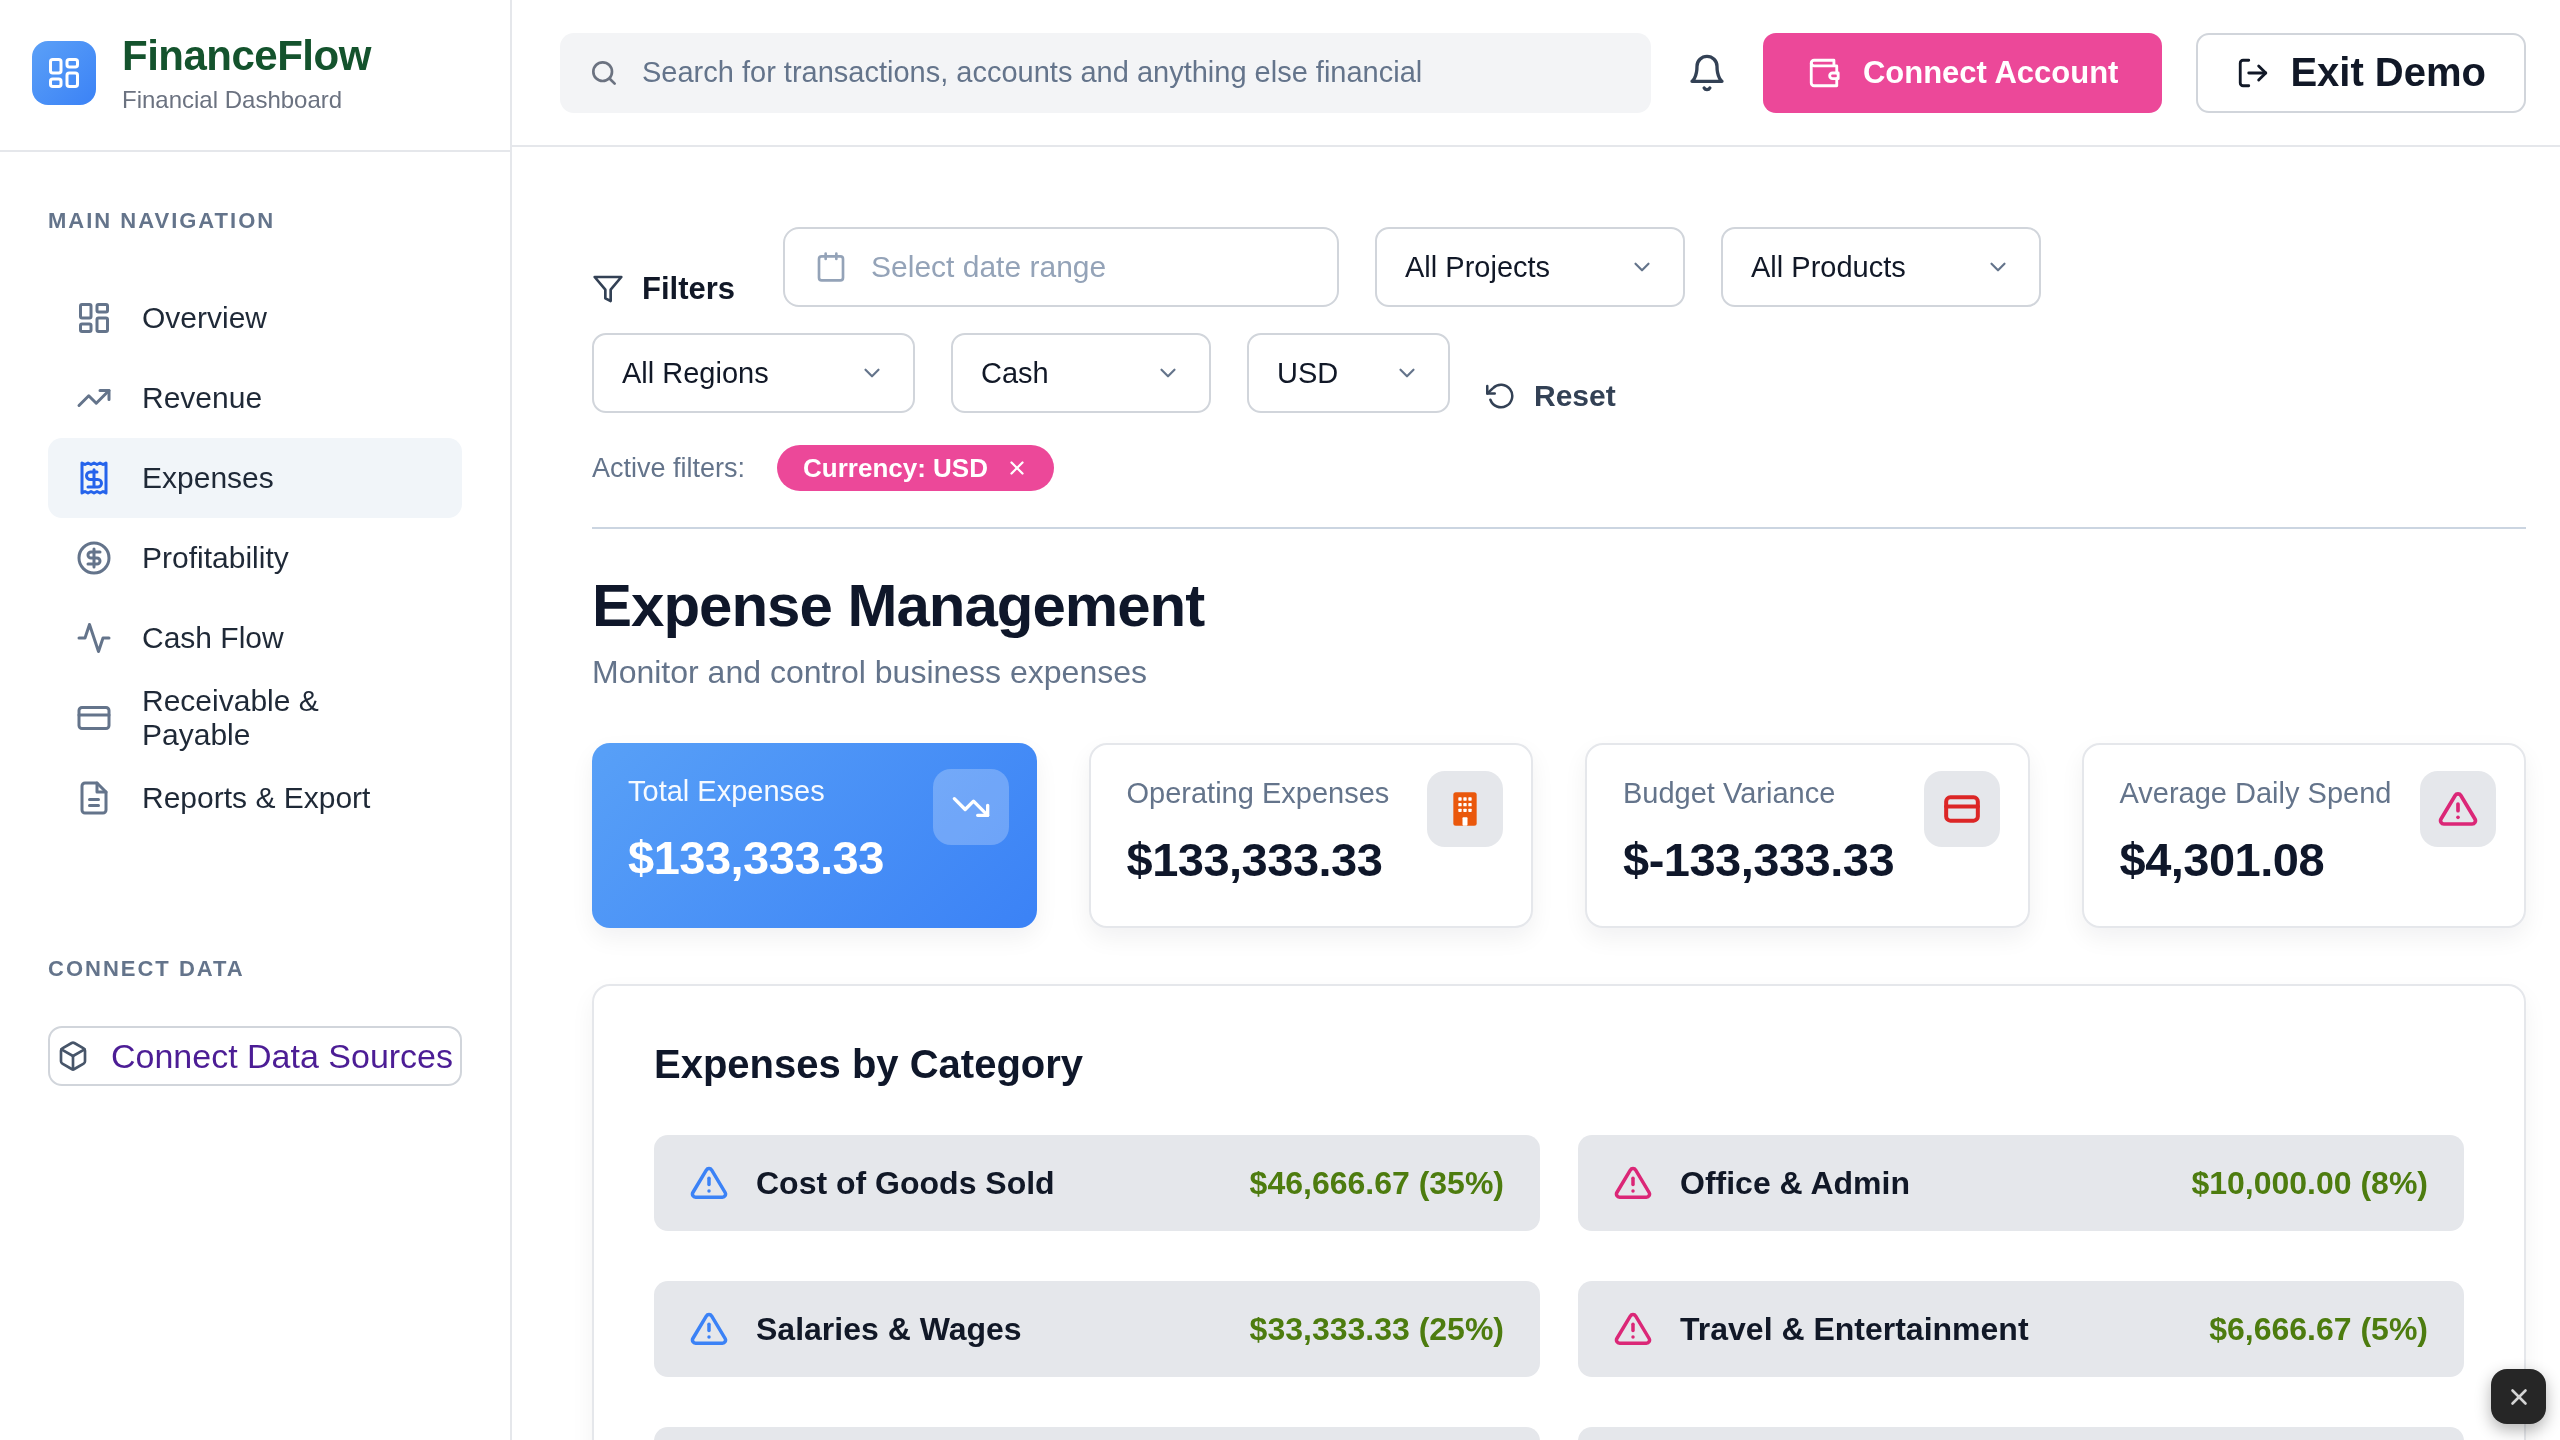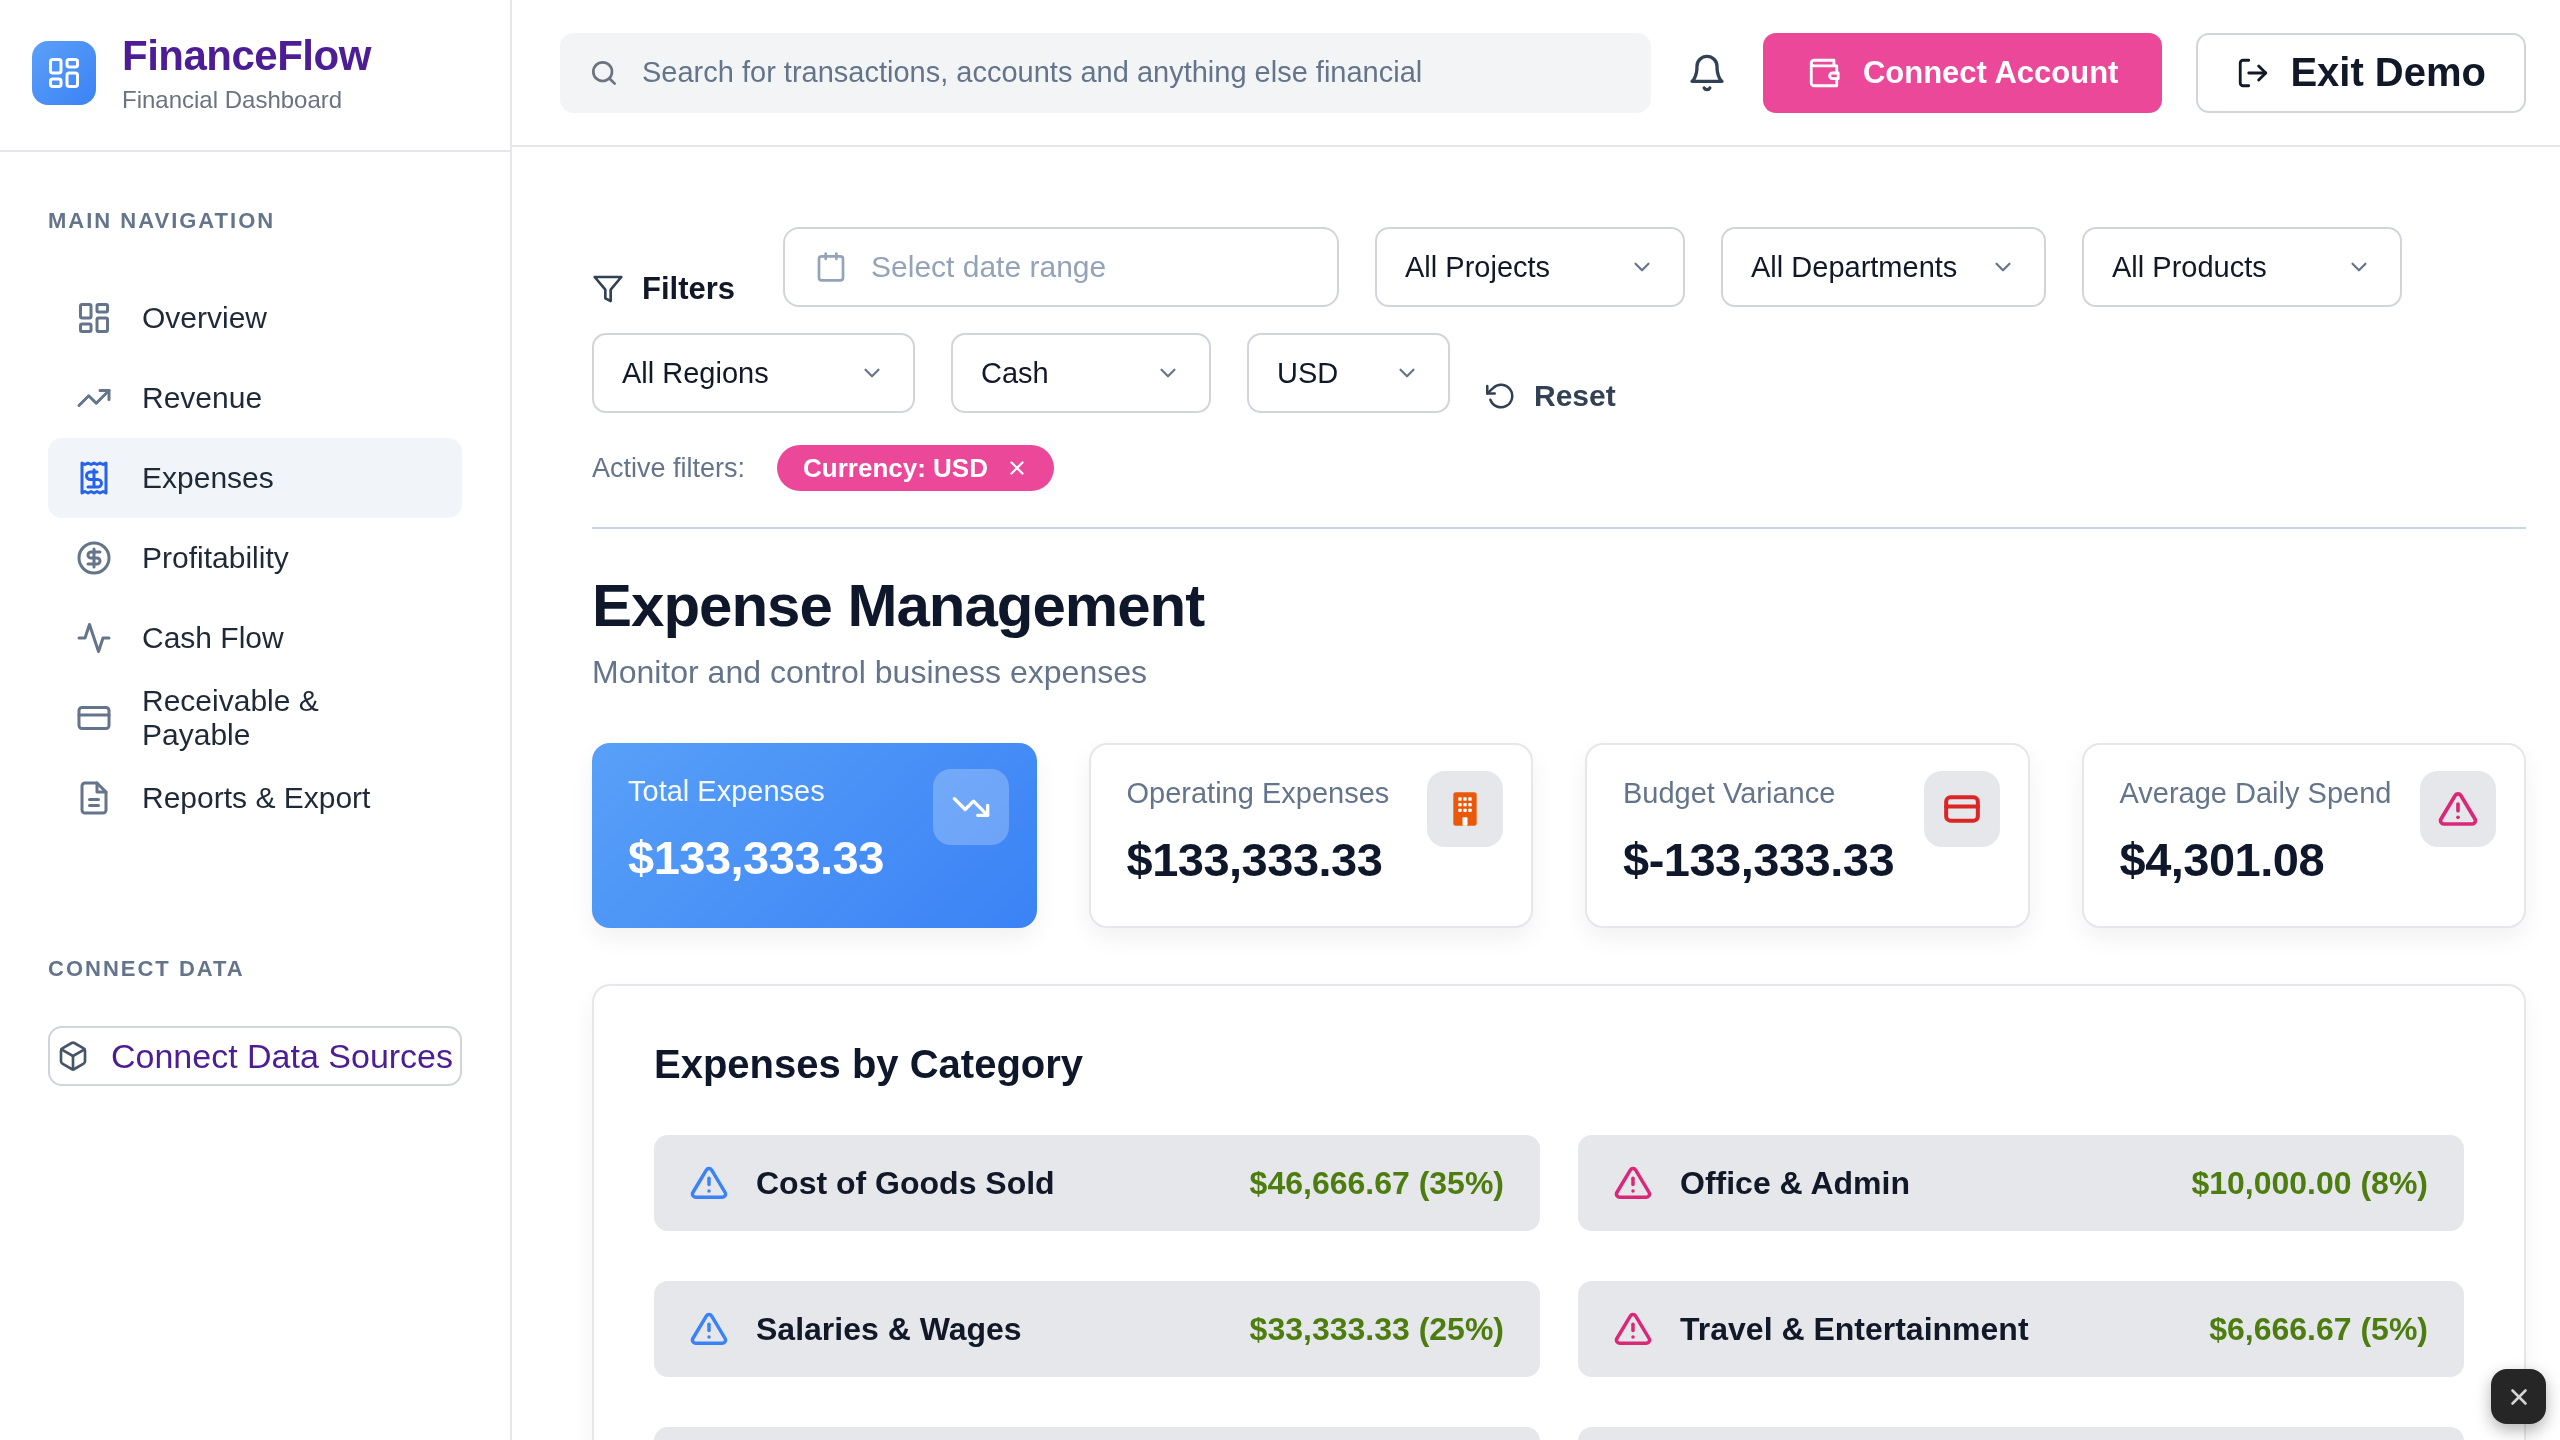--- a/index.html
+++ b/index.html
@@ -8,21 +8,21 @@
   .app { display:flex; width:2560px; height:1440px; }
 
   
   .sidebar { width:512px; min-width:512px; height:100%; background:#fff;
              border-right:2px solid #e5e7eb; display:flex; flex-direction:column; }
   .logo-row { display:flex; align-items:center; gap:26px; padding:32px 32px 36px 32px;
               border-bottom:2px solid #e5e7eb; }
   .logo-badge { width:64px; height:64px; border-radius:16px; flex:none;
                 background:linear-gradient(135deg,#5ba0f7 0%,#3b82f6 100%);
                 display:flex; align-items:center; justify-content:center; color:#fff; }
-  .brand-title { font-size:42px; font-weight:700; color:#4c1d95; letter-spacing:-0.5px; }
+  .brand-title { font-size:42px; font-weight:700; color:#14532d; letter-spacing:-0.5px; }
   .brand-sub { font-size:24px; color:#6b7280; margin-top:6px; }
 
   .nav-section { padding:56px 48px 0 48px; }
   .nav-label { font-size:22px; font-weight:700; letter-spacing:2px; color:#64748b; margin-bottom:44px; }
   .nav-item { display:flex; align-items:center; gap:30px; height:80px; padding:0 28px;
               border-radius:14px; font-size:30px; font-weight:500; color:#1f2937; cursor:pointer; }
   .nav-item .ic { width:36px; height:36px; color:#64748b; flex:none; display:flex; }
   .nav-item.active { background:#f1f5f9; }
   .nav-item.active .ic { color:#2563eb; }
   .connect-section { margin-top:118px; padding:0 48px; }
@@ -290,28 +290,20 @@
           <span>Select date range</span>
         </div>
         <div class="select w-projects">
           <span>All Projects</span>
           <span class="ic">
               <svg viewBox="0 0 24 24" fill="none" stroke="currentColor" stroke-width="2" stroke-linecap="round" stroke-linejoin="round">
                 <polyline points="6 9 12 15 18 9"></polyline>
               </svg>
             </span>
         </div>
-        <div class="select w-departments">
-          <span>All Departments</span>
-          <span class="ic">
-              <svg viewBox="0 0 24 24" fill="none" stroke="currentColor" stroke-width="2" stroke-linecap="round" stroke-linejoin="round">
-                <polyline points="6 9 12 15 18 9"></polyline>
-              </svg>
-            </span>
-        </div>
         <div class="select w-products">
           <span>All Products</span>
           <span class="ic">
               <svg viewBox="0 0 24 24" fill="none" stroke="currentColor" stroke-width="2" stroke-linecap="round" stroke-linejoin="round">
                 <polyline points="6 9 12 15 18 9"></polyline>
               </svg>
             </span>
         </div>
       </div>
 

